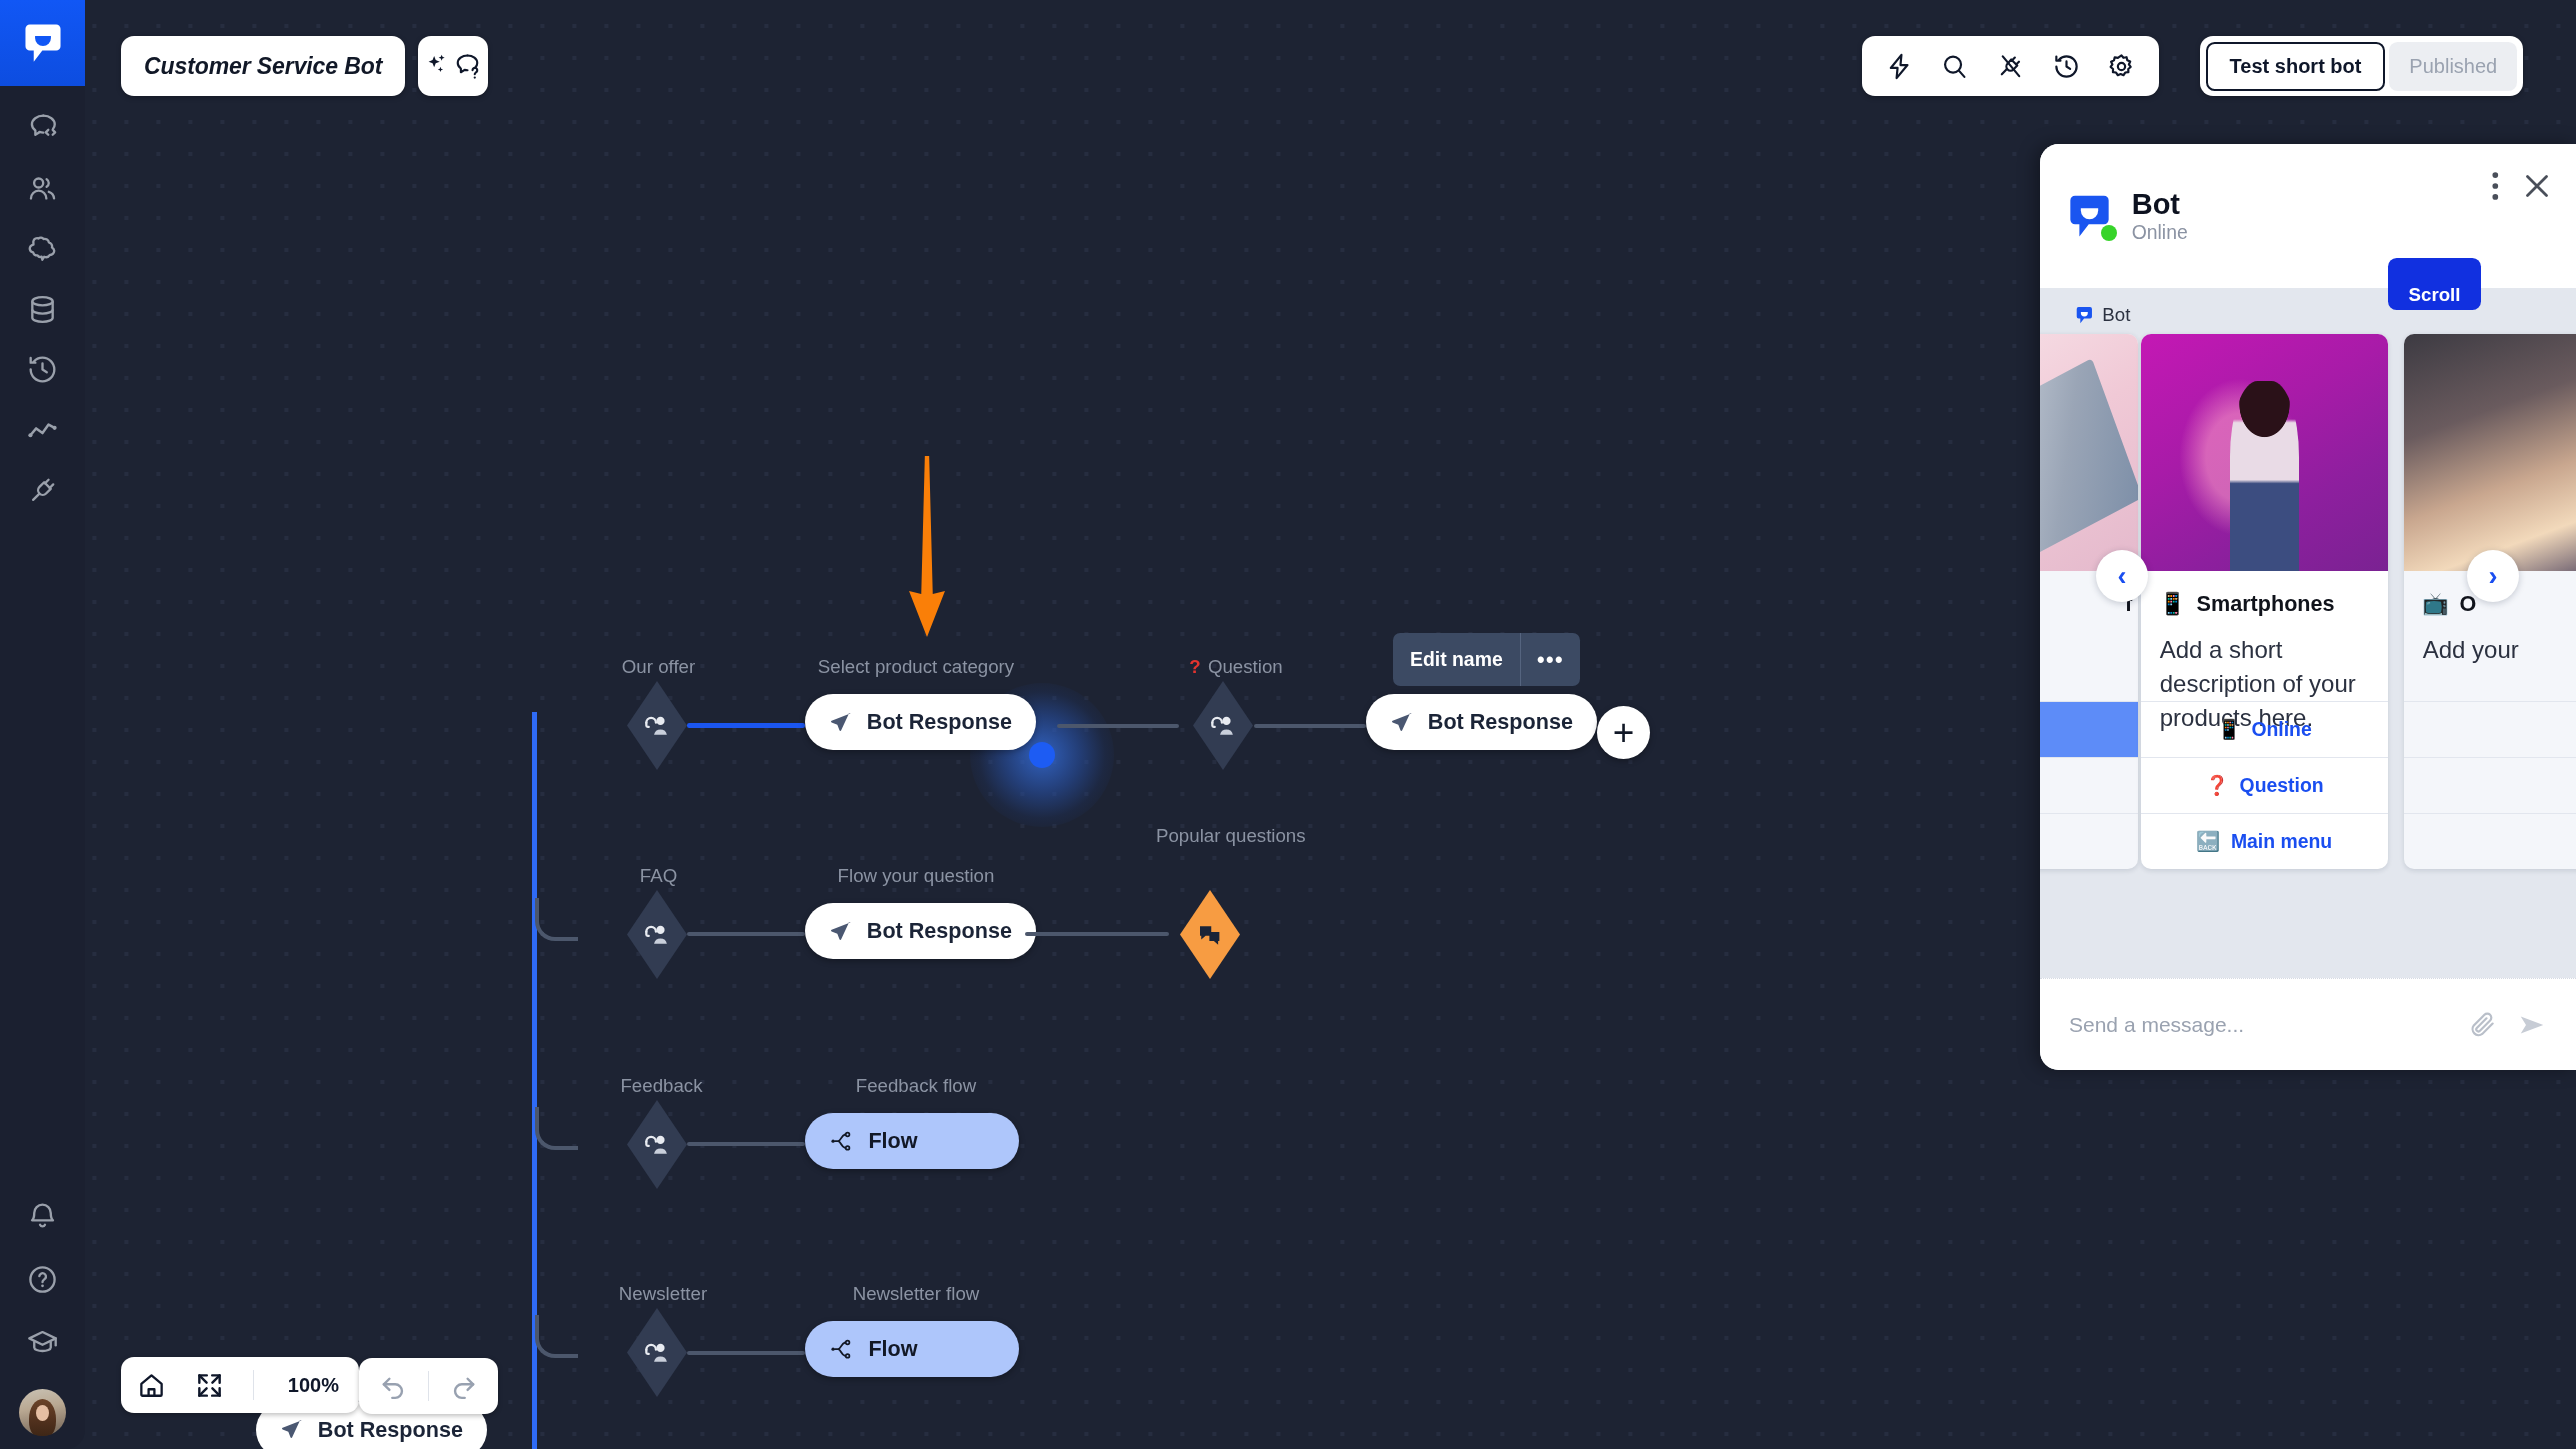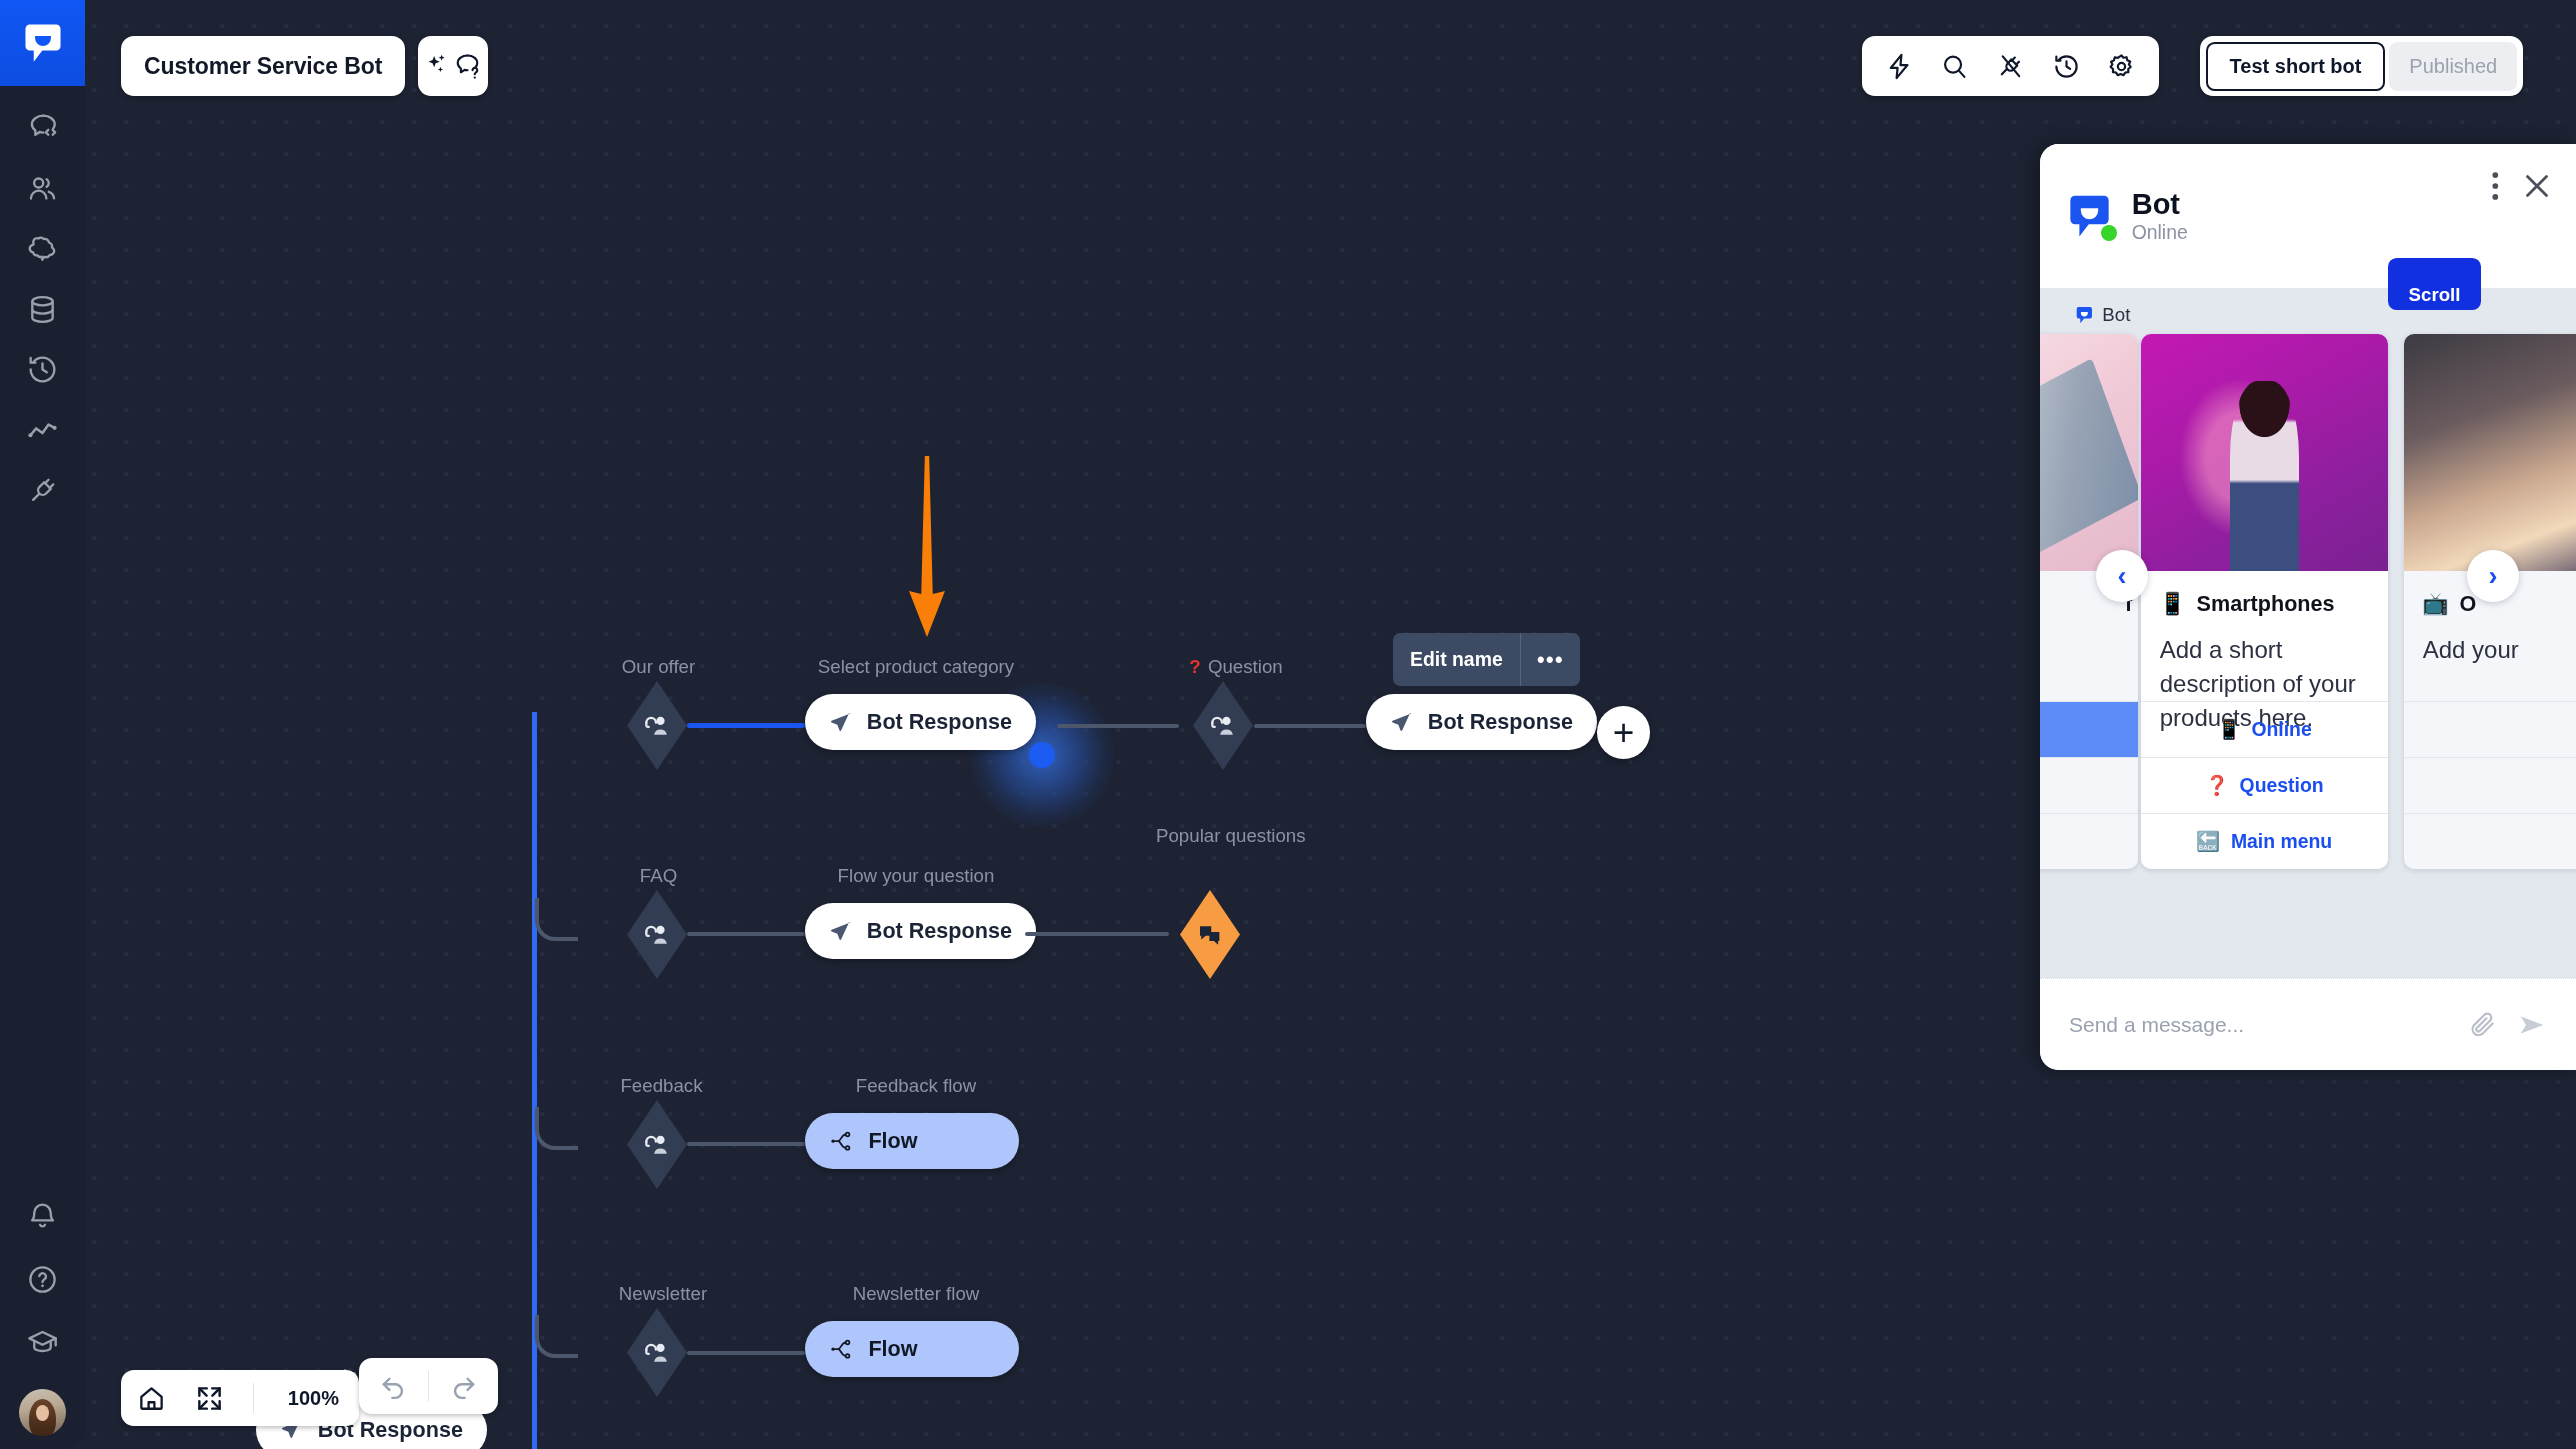--- a/index.html
+++ b/index.html
@@ -58,20 +58,21 @@
 
   
   .pill {
     background:#fff; border-radius: 13px;
     box-shadow: 0 1.4px 5.8px rgba(0,0,0,.25);
     display:flex; align-items:center;
   }
   #bot-name-pill {
     position:absolute; left:121px; top:36px; height:60px; padding: 0 23px;
     z-index: 40;
+    font-style: italic;
   }
   #bot-name-pill span {
     font-size: 23px; font-weight: 700; color:#111827; letter-spacing:-0.1px;
   }
   #ai-pill {
     position:absolute; left:418px; top:36px; height:60px; width:70px;
     z-index:40; justify-content:center; gap:0;
   }
   #ai-pill .ic { color:#0f172a; display:flex; align-items:center; }
 
@@ -158,21 +159,21 @@
   #edit-tip .lbl { padding: 0 17px; }
   #edit-tip .divider { width:1.4px; height:53px; background:#55647f; }
   #edit-tip .dots { padding: 0 16px; font-size:21.6px; letter-spacing:1.4px; }
 
   
   #anno-down { position:absolute; left:904px; top:453px; }
   #anno-left { position:absolute; left:2313px; top:809px; }
 
   
   #zoom-ctl {
-    position:absolute; left:121px; bottom:23px; height:56px; padding:0 7.2px; gap:12px;
+    position:absolute; left:121px; bottom:36px; height:56px; padding:0 7.2px; gap:12px;
     z-index:50;
   }
   #zoom-ctl .zb {
     width:46px; height:46px; display:flex; align-items:center; justify-content:center;
     color:#0f172a;
   }
   #zoom-ctl .vdiv { width:1.4px; height:30px; background:#dfe3ea; margin:0 8.6px; }
   #zoom-ctl .pct { font-size:20px; font-weight:700; color:#0f172a; padding:0 13px; }
   #undo-ctl {
     position:absolute; left:359px; bottom:35px; height:56px; padding:0 11.5px; gap:0;

